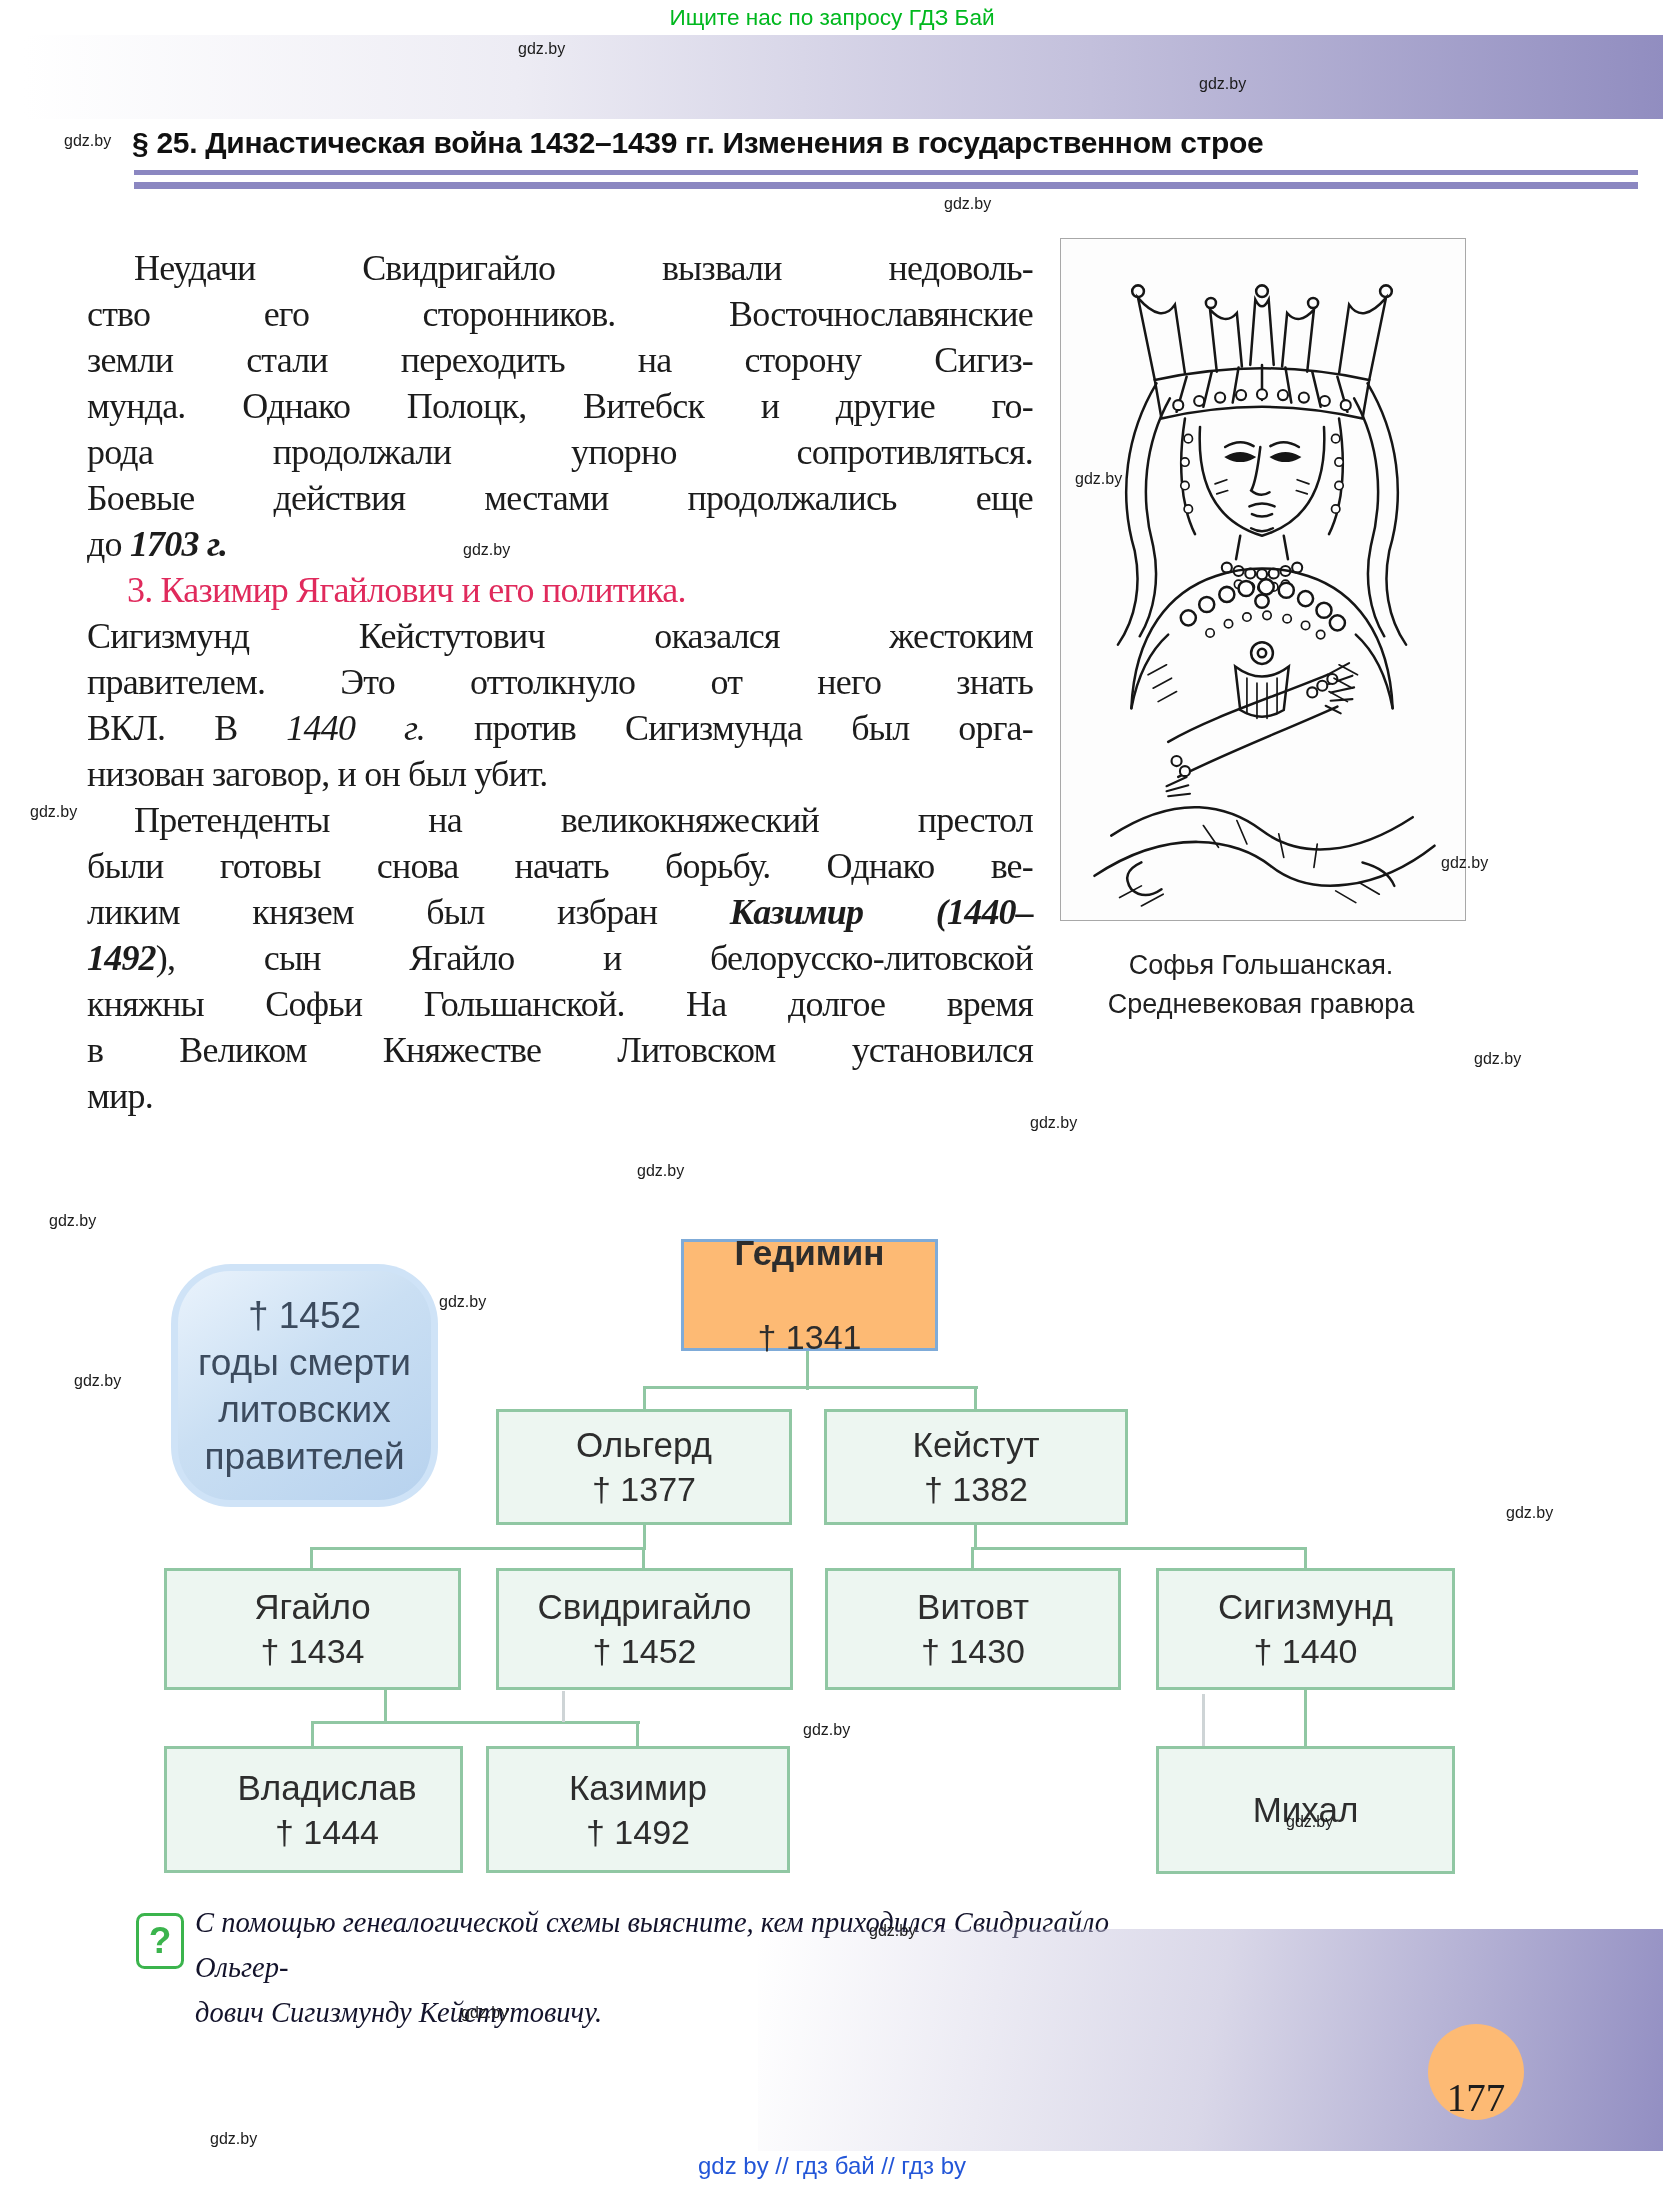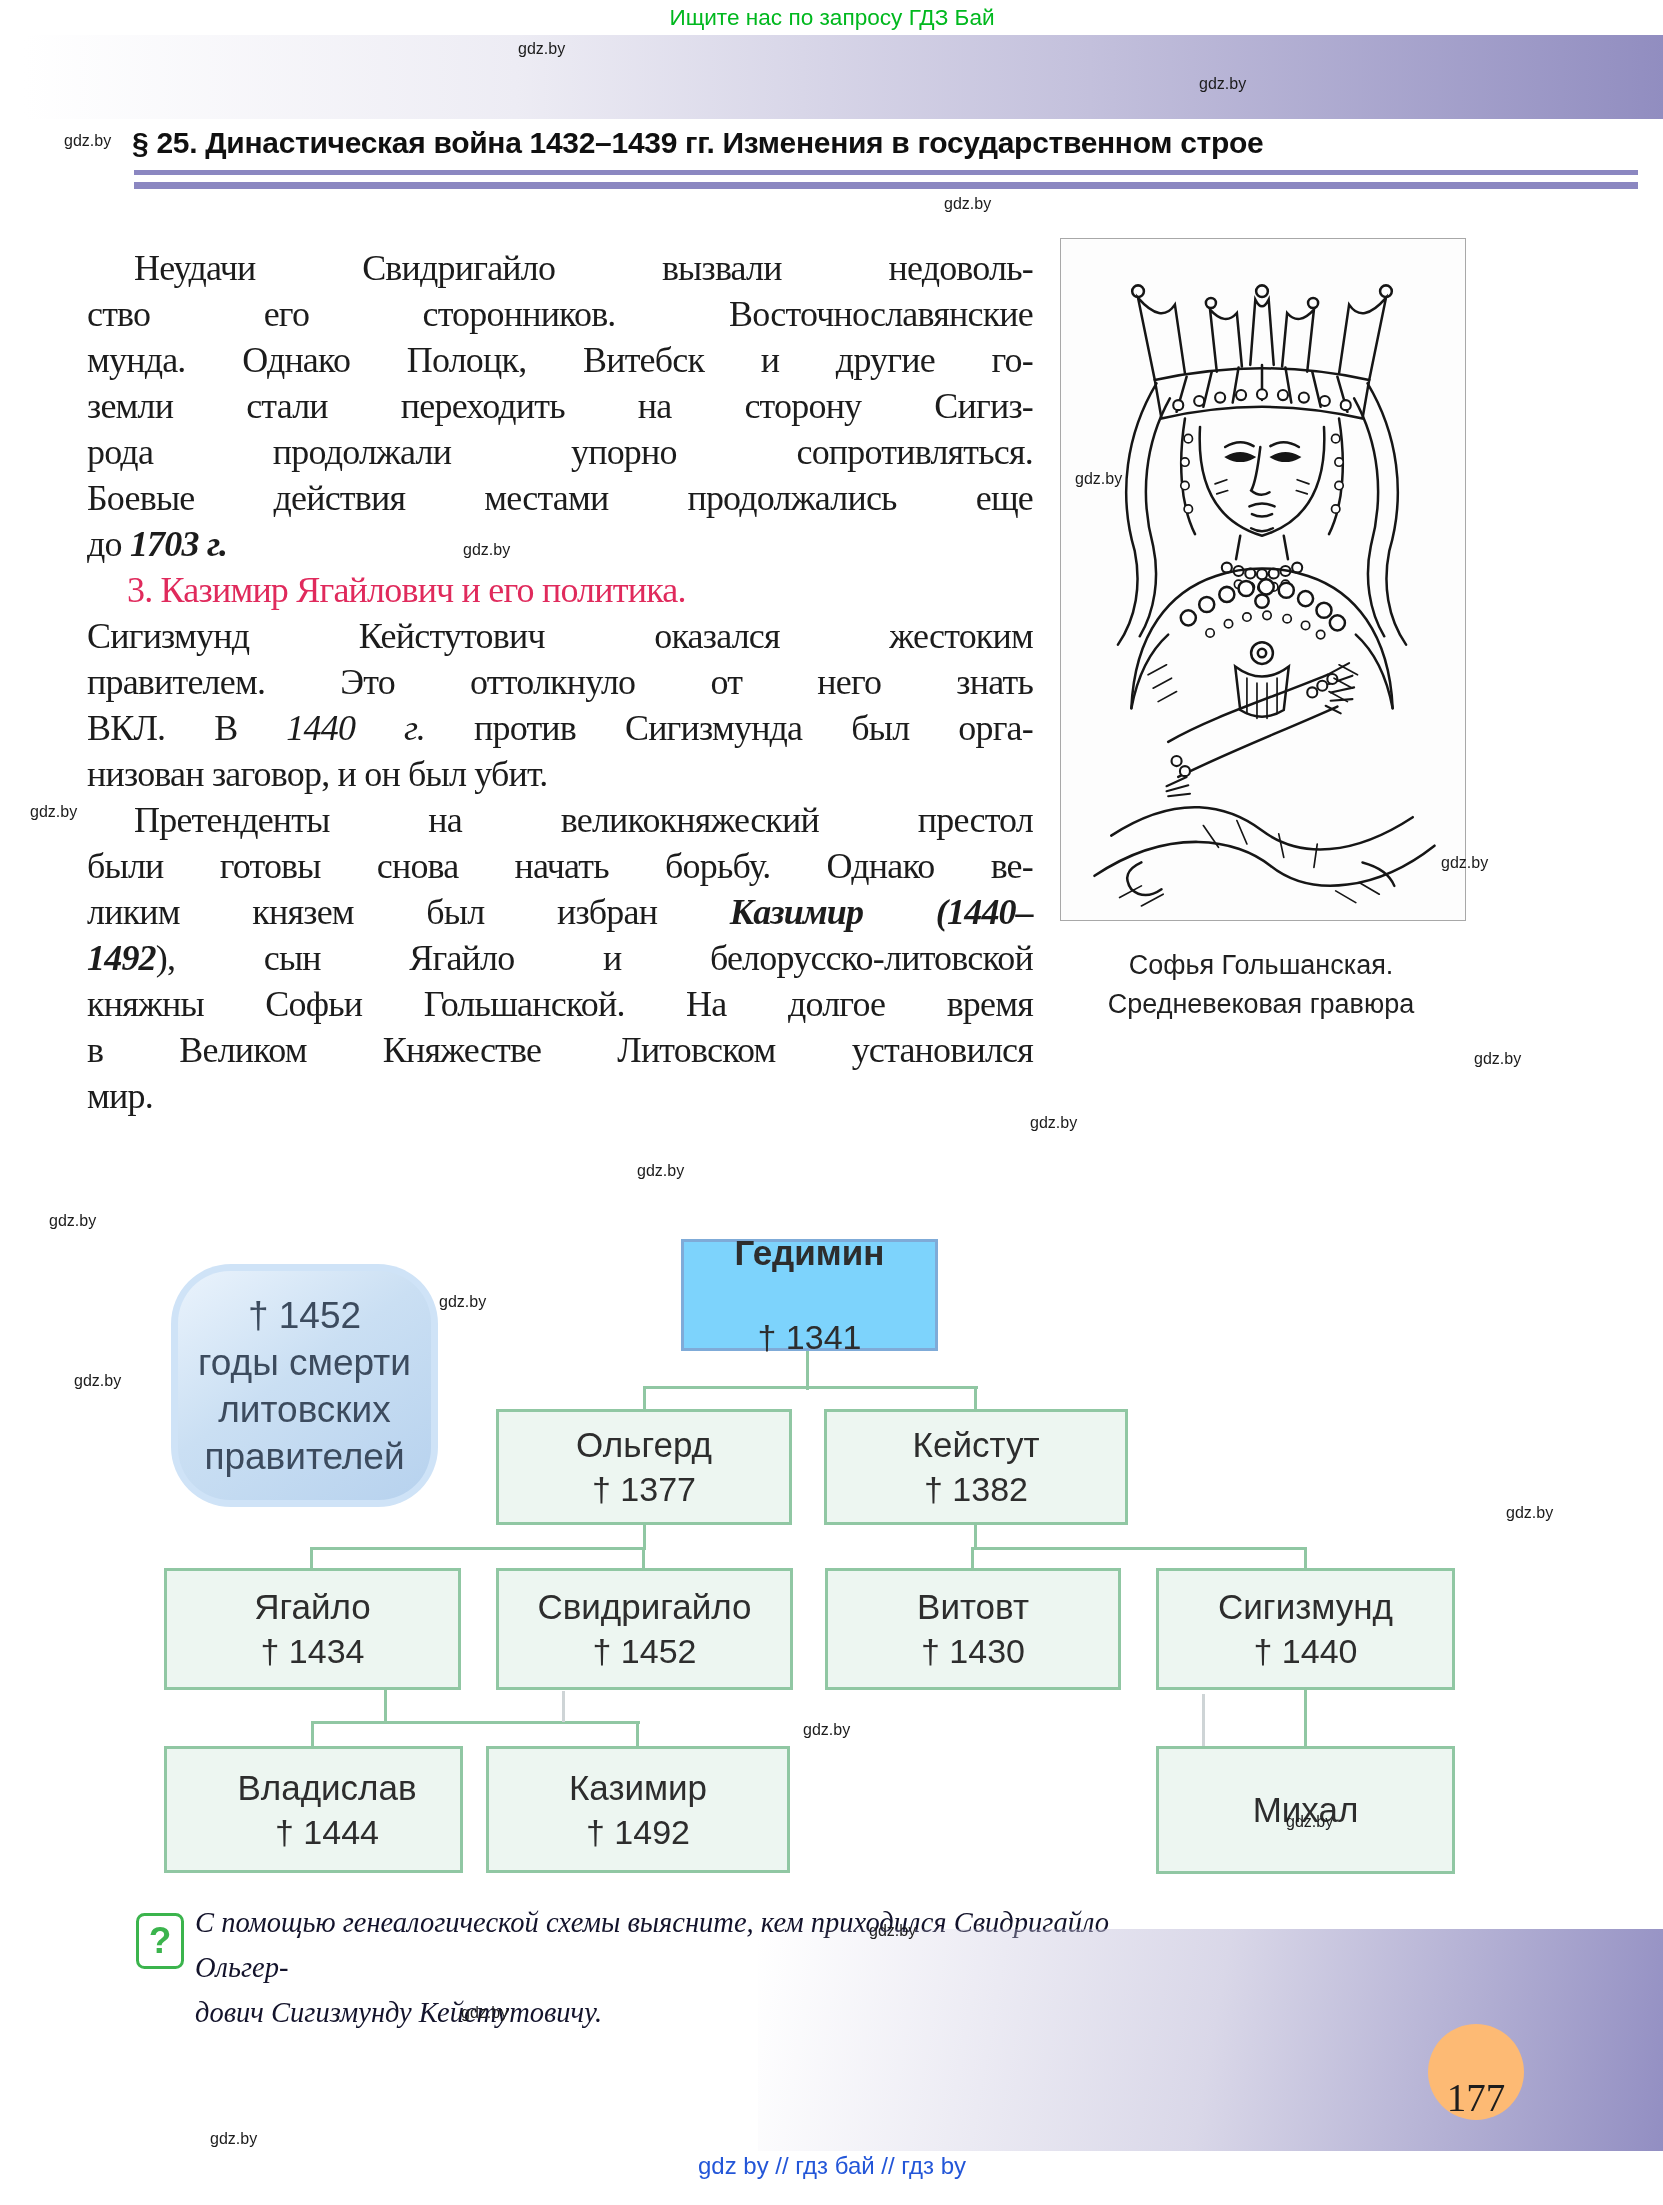--- a/index.html
+++ b/index.html
@@ -32,21 +32,21 @@
   .legend-outer{left:171px;top:1264px;width:267px;height:243px;border-radius:60px;background:#cfe3f7;}
   .legend-inner{position:absolute;left:6.7px;top:6.7px;right:6.7px;bottom:6.7px;border-radius:52px;
                 background:linear-gradient(145deg,#eaf3fc 0%,#cadff3 45%,#b7d2ee 100%);
                 display:flex;flex-direction:column;justify-content:center;align-items:center;
                 font-size:37px;line-height:47px;color:#3c4b5e;text-align:center;}
   
   .node{display:flex;flex-direction:column;justify-content:center;align-items:center;
         font-size:35px;line-height:44px;color:#2d2d2d;background:#edf6f1;border:3.4px solid #90c7a3;
         box-sizing:border-box;z-index:5;}
   .node .date{font-size:34px;}
-  .node.root{background:#7dd3fc;border-color:#7fabd8;gap:40px;}
+  .node.root{background:#fdba74;border-color:#7fabd8;gap:40px;}
   .node.root .name{font-weight:700;}
   .conn{background:#90c7a3;z-index:2;}
   .conn.faint{background:#ced4d6;}
   
   .q-icon{left:136px;top:1913px;width:42px;height:50px;border:3.4px solid #3bb44d;border-radius:8.4px;
           display:flex;justify-content:center;align-items:center;color:#3bb44d;font-size:37px;font-weight:700;}
   .q-text{left:195px;top:1900px;width:973px;font-family:"Liberation Serif",serif;font-style:italic;
           font-size:28.5px;line-height:45px;color:#13132b;}
   
   .wedge{right:0;top:1929px;width:906px;height:222px;
@@ -70,22 +70,22 @@
 
   <span class="abs wm" style="left:64px;top:132px;">gdz.by</span>
   <div class="abs title">§ 25. Династическая война 1432–1439 гг. Изменения в государственном строе</div>
   <div class="abs rule-a"></div>
   <div class="abs rule-b"></div>
   <span class="abs wm" style="left:944px;top:195px;">gdz.by</span>
 
   <div class="abs body-col">
     <div class="jline indent">Неудачи Свидригайло вызвали недоволь-</div>
     <div class="jline">ство его сторонников. Восточнославянские</div>
+    <div class="jline">земли стали переходить на сторону Сигиз-</div>
     <div class="jline">мунда. Однако Полоцк, Витебск и другие го-</div>
-    <div class="jline">земли стали переходить на сторону Сигиз-</div>
     <div class="jline">рода продолжали упорно сопротивляться.</div>
     <div class="jline">Боевые действия местами продолжались еще</div>
     <div class="jline last">до <b><i>1703 г.</i></b></div>
     <div class="h2">3. Казимир Ягайлович и его политика.</div>
     <div class="jline">Сигизмунд Кейстутович оказался жестоким</div>
     <div class="jline">правителем. Это оттолкнуло от него знать</div>
     <div class="jline">ВКЛ. В <i>1440 г.</i> против Сигизмунда был орга-</div>
     <div class="jline last">низован заговор, и он был убит.</div>
     <div class="jline indent">Претенденты на великокняжеский престол</div>
     <div class="jline">были готовы снова начать борьбу. Однако ве-</div>

